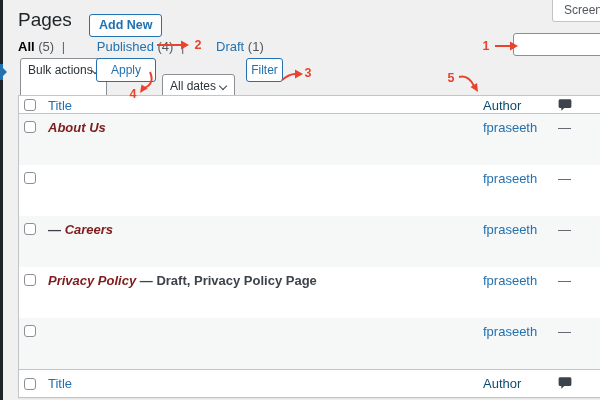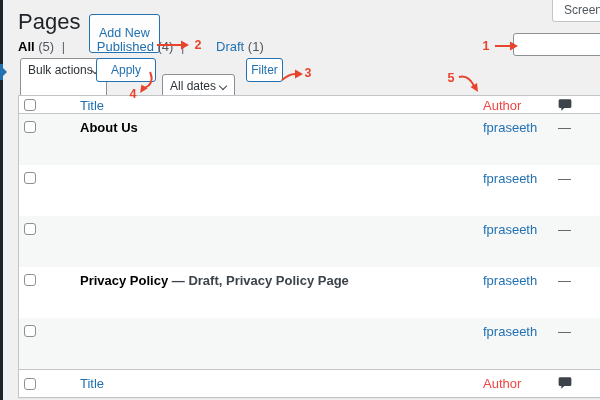--- a/index.html
+++ b/index.html
@@ -15,24 +15,24 @@
   .admin-strip .current-marker { position:absolute; left:0; top:64px; width:3px; height:16px; background:#2271b1; }
   .admin-strip .current-arrow { position:absolute; left:3px; top:68px; width:0; height:0;
     border-top:4px solid transparent; border-bottom:4px solid transparent; border-left:4px solid #2271b1; }
 
   
   .screen-options { position:absolute; left:552px; top:0; height:22px; width:110px;
     background:#fff; border:1px solid #c3c4c7; border-top:none; border-radius:0 0 3px 3px;
     font-size:12px; color:#50575e; line-height:20px; padding:0 11px; white-space:nowrap; overflow:hidden; }
 
   
-  .page-title { position:absolute; left:18px; top:9px; font-size:22px; font-weight:400; color:#1d2327; }
-  .add-new-btn { position:absolute; left:89px; top:14px; height:39px; padding:0 9px;
+  .page-title { position:absolute; left:18px; top:9px; font-size:19px; font-weight:400; color:#1d2327; }
+  .add-new-btn { position:absolute; left:89px; top:14px; height:23px; padding:0 9px;
     background:#fdfdfe; border:1px solid #2271b1; border-radius:3px;
-    color:#2271b1; font-size:12.5px; font-weight:400; line-height:21px; cursor:pointer;text-align:right; }
+    color:#2271b1; font-size:12.5px; font-weight:700; line-height:21px; cursor:pointer;text-align:right; }
 
   
   .views { position:absolute; left:18px; top:39px; font-size:13px; white-space:nowrap; }
   .views .v-all { font-weight:bold; color:#000; }
   .views .v-link { color:#2271b1; text-decoration:none; cursor:pointer;padding-left:24px; }
   .views .v-count { color:#50575e; }
   .views .sep { color:#646970; margin:0 4px; }
 
   
   .search-input { position:absolute; left:513px; top:33px; width:150px; height:23px;
@@ -55,30 +55,30 @@
   .list-table { position:absolute; left:18px; top:95px; width:620px; background:#fff;
     border:1px solid #c3c4c7; box-shadow:0 1px 1px rgba(0,0,0,.04); }
   .t-row { position:relative; width:100%; }
   .t-head { height:18px; border-bottom:1px solid #c3c4c7; }
   .t-foot { height:28px; border-top:1px solid #c3c4c7; }
   .t-body-row { height:51px; }
   .t-body-row.striped { background:#f6f7f7; }
   .cb { position:absolute; left:5px; width:12px; height:12px; background:#fff;
     border:1px solid #8c8f94; border-radius:3px; cursor:pointer; }
   .t-head .cb { top:3px; } .t-body-row .cb { top:7px; } .t-foot .cb { top:8px; }
-  .col-title { position:absolute; left:29px;margin-left:32px; }
+  .col-title { position:absolute; left:29px; }
   .col-author { position:absolute; left:464px; }
   .col-comments { position:absolute; left:539px; }
   .t-head .col-title, .t-head .col-author, .t-head .col-comments { top:2px; line-height:15px; }
   .t-body-row .col-title, .t-body-row .col-author, .t-body-row .col-comments { top:6px; line-height:16px; }
   .t-foot .col-title, .t-foot .col-author { top:6px; line-height:16px; }
   .t-foot .col-comments { top:6px; }
   .sort-link { color:#2271b1; cursor:pointer; }
-  .author-head { color:#ef4444; }
-  .row-title-link { color:#000000; font-weight:bold; cursor:pointer; }
+  .author-head { color:#0c4a6e; }
+  .row-title-link { color:#7f1d1d; font-weight:bold; cursor:pointer;font-style:italic; }
   .row-prefix, .row-suffix { color:#3c434a; font-weight:bold; }
   .author-link { color:#2271b1; cursor:pointer; }
   .dash { color:#50575e; }
   .comment-icon svg { display:block; }
 
   
   .anno-layer { position:absolute; left:0; top:0; width:600px; height:400px; pointer-events:none; }
   .anno-label { position:absolute; transform:translate(-50%,-50%); color:#e8432c;
     font-size:12.5px; font-weight:bold; }
 </style>
@@ -140,20 +140,21 @@
   </div>
 
   <div class="t-row t-body-row">
     <span class="cb"></span>
     <span class="col-author author-link">fpraseeth</span>
     <span class="col-comments dash">—</span>
   </div>
 
   <div class="t-row t-body-row striped">
     <span class="cb"></span>
+    <span class="col-title"><span class="row-prefix">— </span><span class="row-title-link">Careers</span><span class="row-suffix"></span></span>
     <span class="col-author author-link">fpraseeth</span>
     <span class="col-comments dash">—</span>
   </div>
 
   <div class="t-row t-body-row">
     <span class="cb"></span>
     <span class="col-title"><span class="row-prefix"></span><span class="row-title-link">Privacy Policy</span><span class="row-suffix"> — Draft, Privacy Policy Page</span></span>
     <span class="col-author author-link">fpraseeth</span>
     <span class="col-comments dash">—</span>
   </div>

